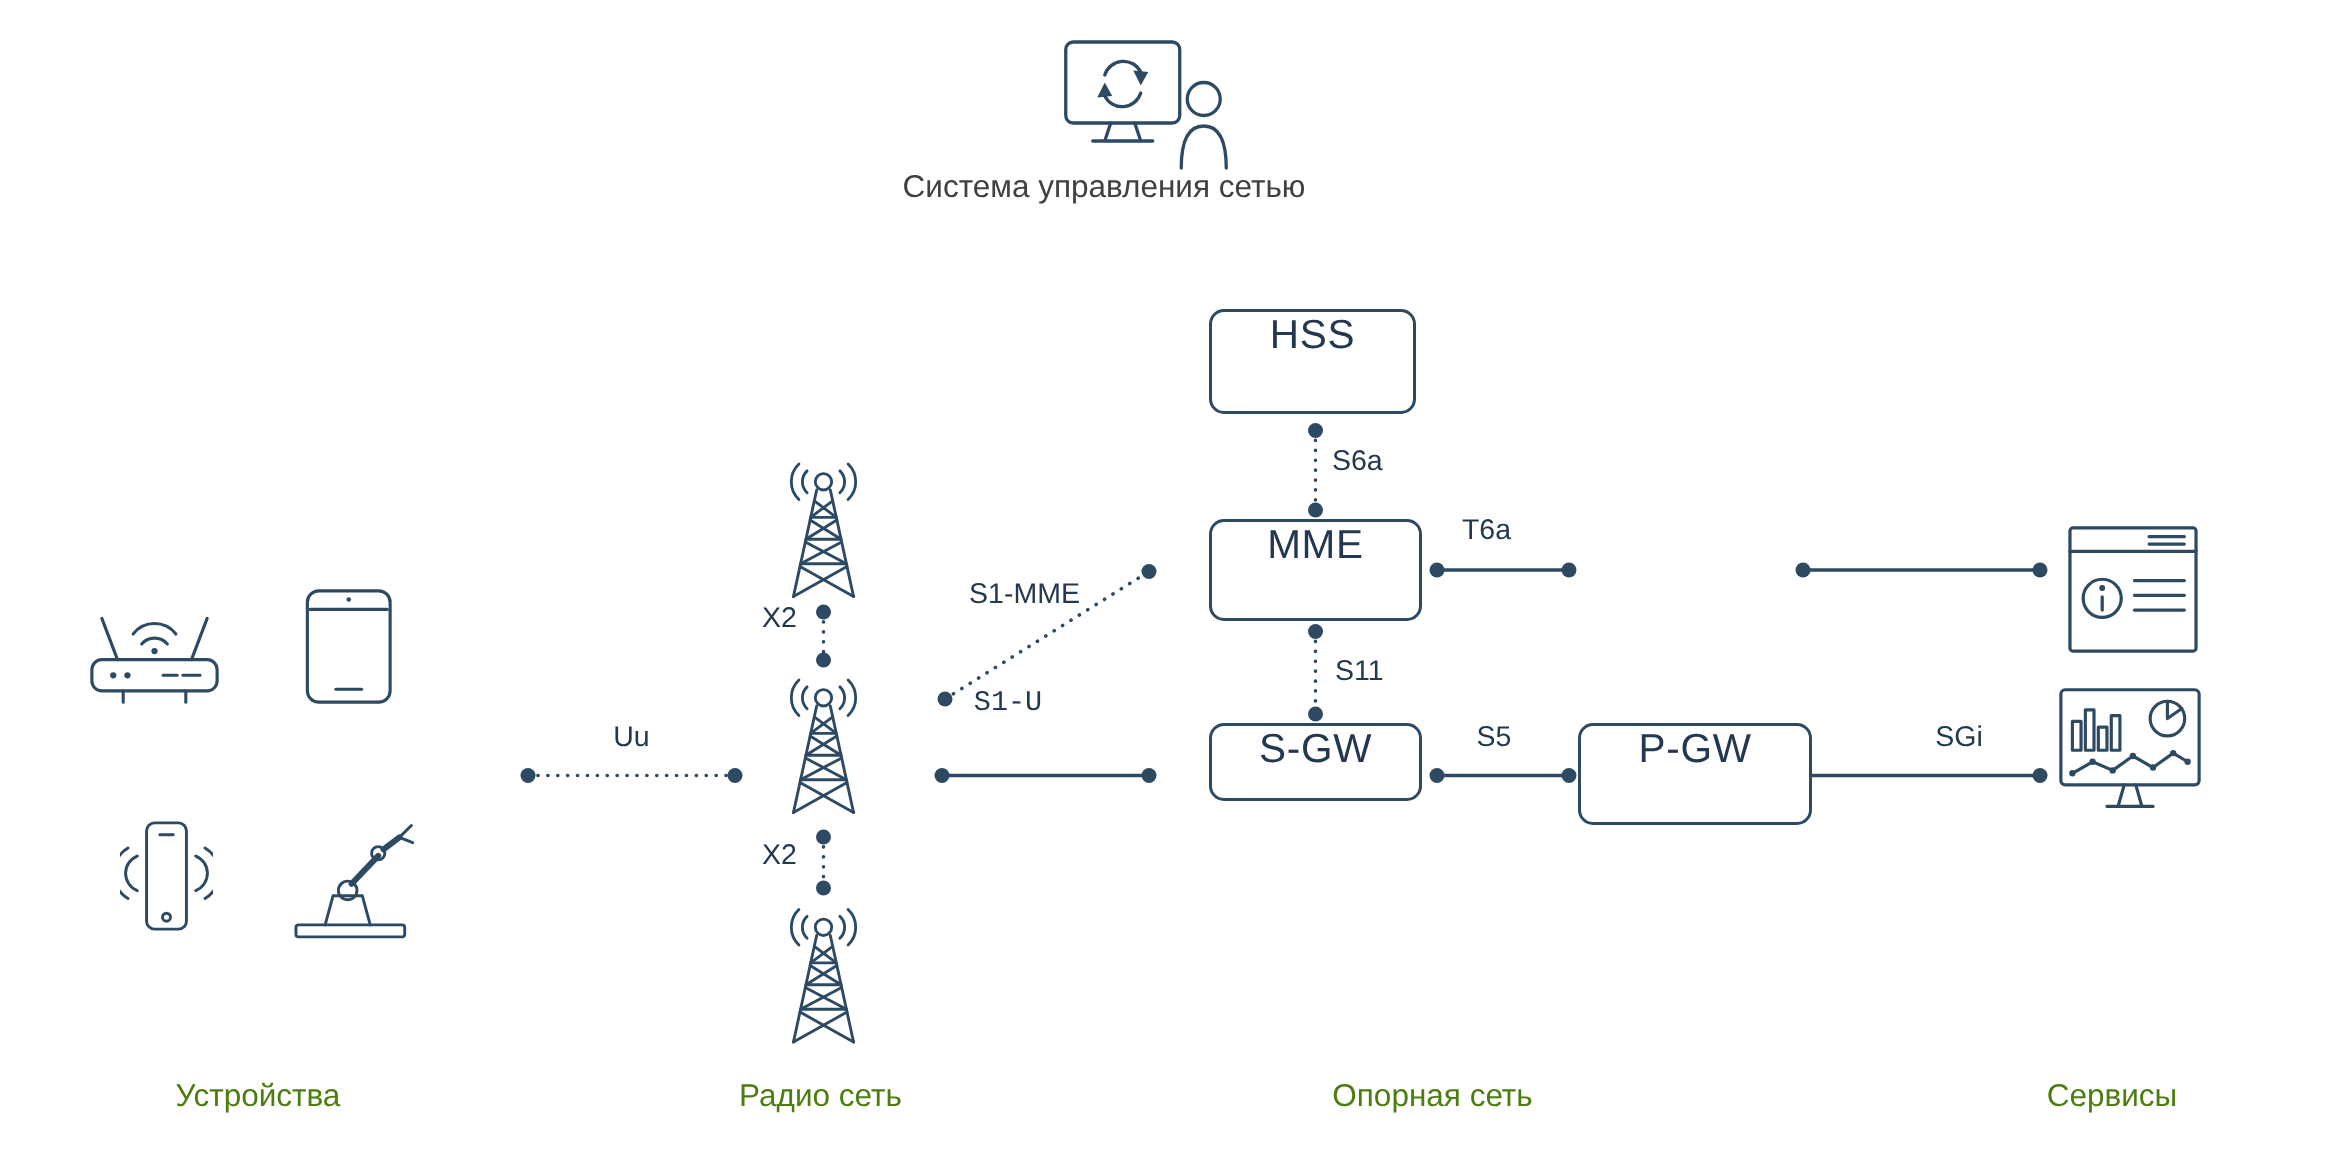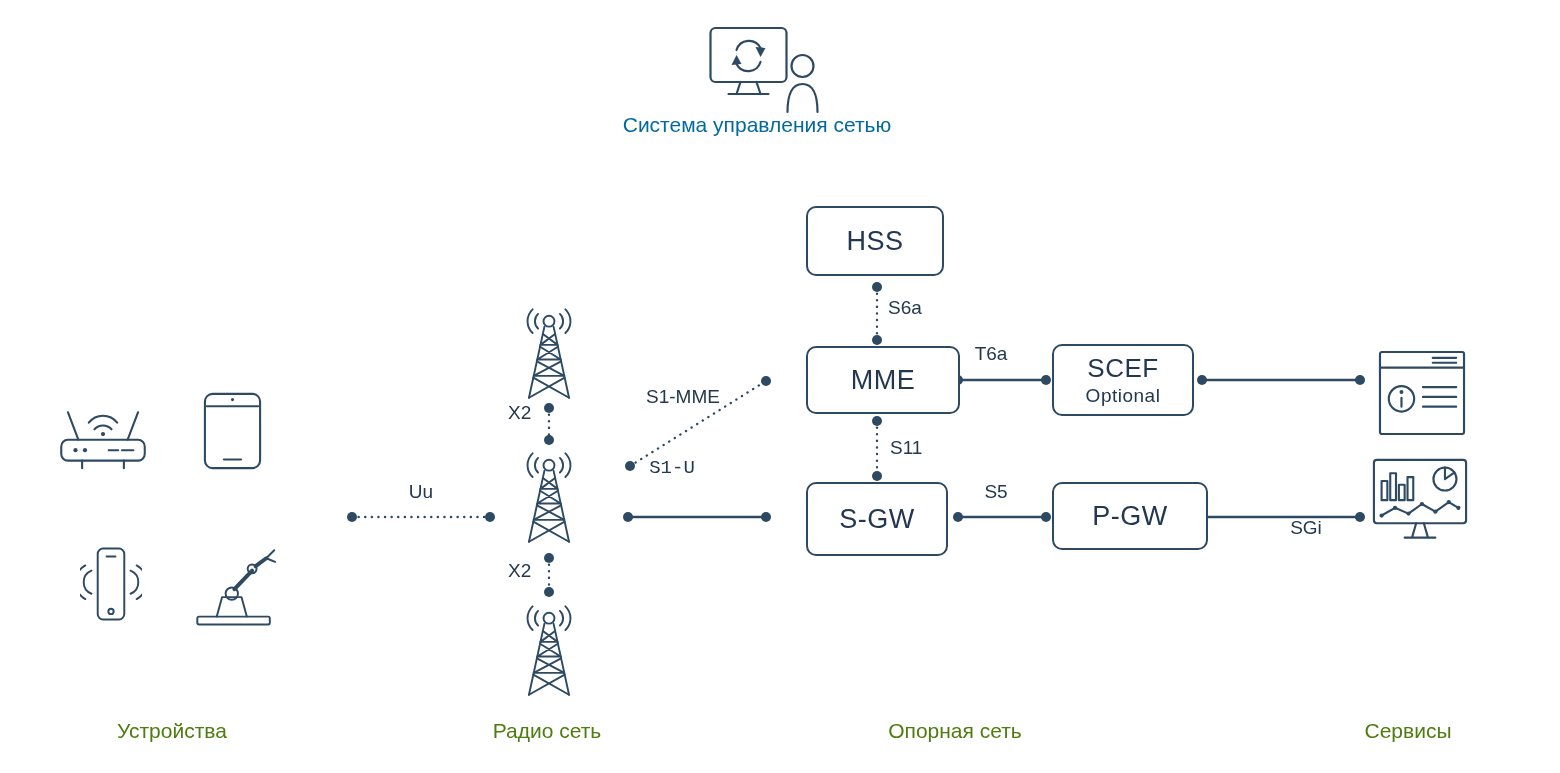--- a/index.html
+++ b/index.html
@@ -14,50 +14,50 @@
 
   .ic { position:absolute; }
   .ic svg { width:100%; height:100%; display:block; }
   .ic path, .ic rect, .ic circle, .ic line, .ic polyline {
     stroke:var(--primary); fill:none; stroke-width:2.2; stroke-linecap:round; stroke-linejoin:round;
   }
   .ic .f { fill:var(--primary); stroke:none; }
   .ic .thick { stroke-width:4.5; }
 
   .node { position:absolute; border:2.5px solid var(--primary); border-radius:10px; background:#fff;
-          display:flex; flex-direction:column; align-items:center; justify-content:center;
+          display:flex; flex-direction:column; align-items:center; 
           font-size:27px; color:#233850; letter-spacing:0.5px; }
   .node .note { font-size:19px; margin-top:1px; }
 
   .node-hss  { left:806px; top:206px; width:138px; height:70px; }
-  .node-mme  { left:806px; top:346px; width:154px; height:68px; }
-  .node-sgw  { left:806px; top:482px; width:142px; height:74px; }
+  .node-mme  { left:806px; top:346px; width:142px; height:68px; }
+  .node-sgw  { left:806px; top:482px; width:142px; height:52px; }
   .node-scef { left:1052px; top:344px; width:142px; height:72px; font-size:26px; }
   .node-pgw  { left:1052px; top:482px; width:156px; height:68px; }
 
   .iface { position:absolute; font-size:19px; color:#24384e; transform:translateX(-50%); white-space:nowrap; }
   .iface.side { transform:none;text-align:center; }
   .lbl-uu    { left:421px; top:481px; }
   .lbl-s1u   { left:672px; top:457px;font-family:Liberation Mono, monospace; }
   .lbl-s1mme { left:683px; top:386px;text-align:center; }
   .lbl-s6a   { left:888px; top:297px; }
   .lbl-s11   { left:890px; top:437px; }
   .lbl-t6a   { left:991px; top:343px; }
   .lbl-s5    { left:996px; top:481px; }
-  .lbl-sgi   { left:1306px; top:481px;margin-top:36px; }
+  .lbl-sgi   { left:1306px; top:481px; }
   .lbl-x2a   { left:508px; top:402px; }
   .lbl-x2b   { left:508px; top:560px; }
 
   .section { position:absolute; top:719px; font-size:21px; color:#4d7c0f; transform:translateX(-50%); white-space:nowrap; }
   .sec-devices  { left:172px; }
   .sec-radio    { left:547px; }
   .sec-core     { left:915px;margin-left:40px; }
   .sec-services { left:1408px; }
 
-  .title { position:absolute; left:757px; top:113px; transform:translateX(-50%); font-size:21px; color:#0369a1; white-space:nowrap; }
+  .title { position:absolute; left:736px; top:113px; transform:translateX(-50%); font-size:21px; color:#404040; white-space:nowrap; }
 
   .ic-management { left:705px; top:24px;  width:128px; height:92px; }
   .ic-router    { left:55px;  top:398px; width:96px;  height:74px; }
   .ic-tablet    { left:203px; top:392px; width:59px;  height:78px; }
   .ic-phone     { left:80px;  top:542px; width:62px;  height:84px; }
   .ic-robot     { left:192px; top:536px; width:84px;  height:94px; }
   .ic-tower-a   { left:508px; top:306px; width:82px;  height:96px; }
   .ic-tower-b   { left:508px; top:450px; width:82px;  height:96px; }
   .ic-tower-c   { left:508px; top:602px; width:82px;  height:98px; }
   .ic-browser   { left:1378px; top:350px; width:88px; height:86px; }
@@ -219,24 +219,20 @@
   </div>
 
   <div class="node node-hss">
     <span>HSS</span>
   </div>
   <div class="node node-mme">
     <span>MME</span>
   </div>
   <div class="node node-sgw">
     <span>S-GW</span>
-  </div>
-  <div class="node node-scef">
-    <span>SCEF</span>
-    <span class="note">Optional</span>
   </div>
   <div class="node node-pgw">
     <span>P-GW</span>
   </div>
 
   <div class="ic ic-browser">
     <svg viewBox="0 0 90 88">
       <rect x="2" y="2" width="86" height="84" rx="2"></rect>
       <path d="M2 18 H88"></path>
       <path d="M56 8 H80 M56 13 H80"></path>

